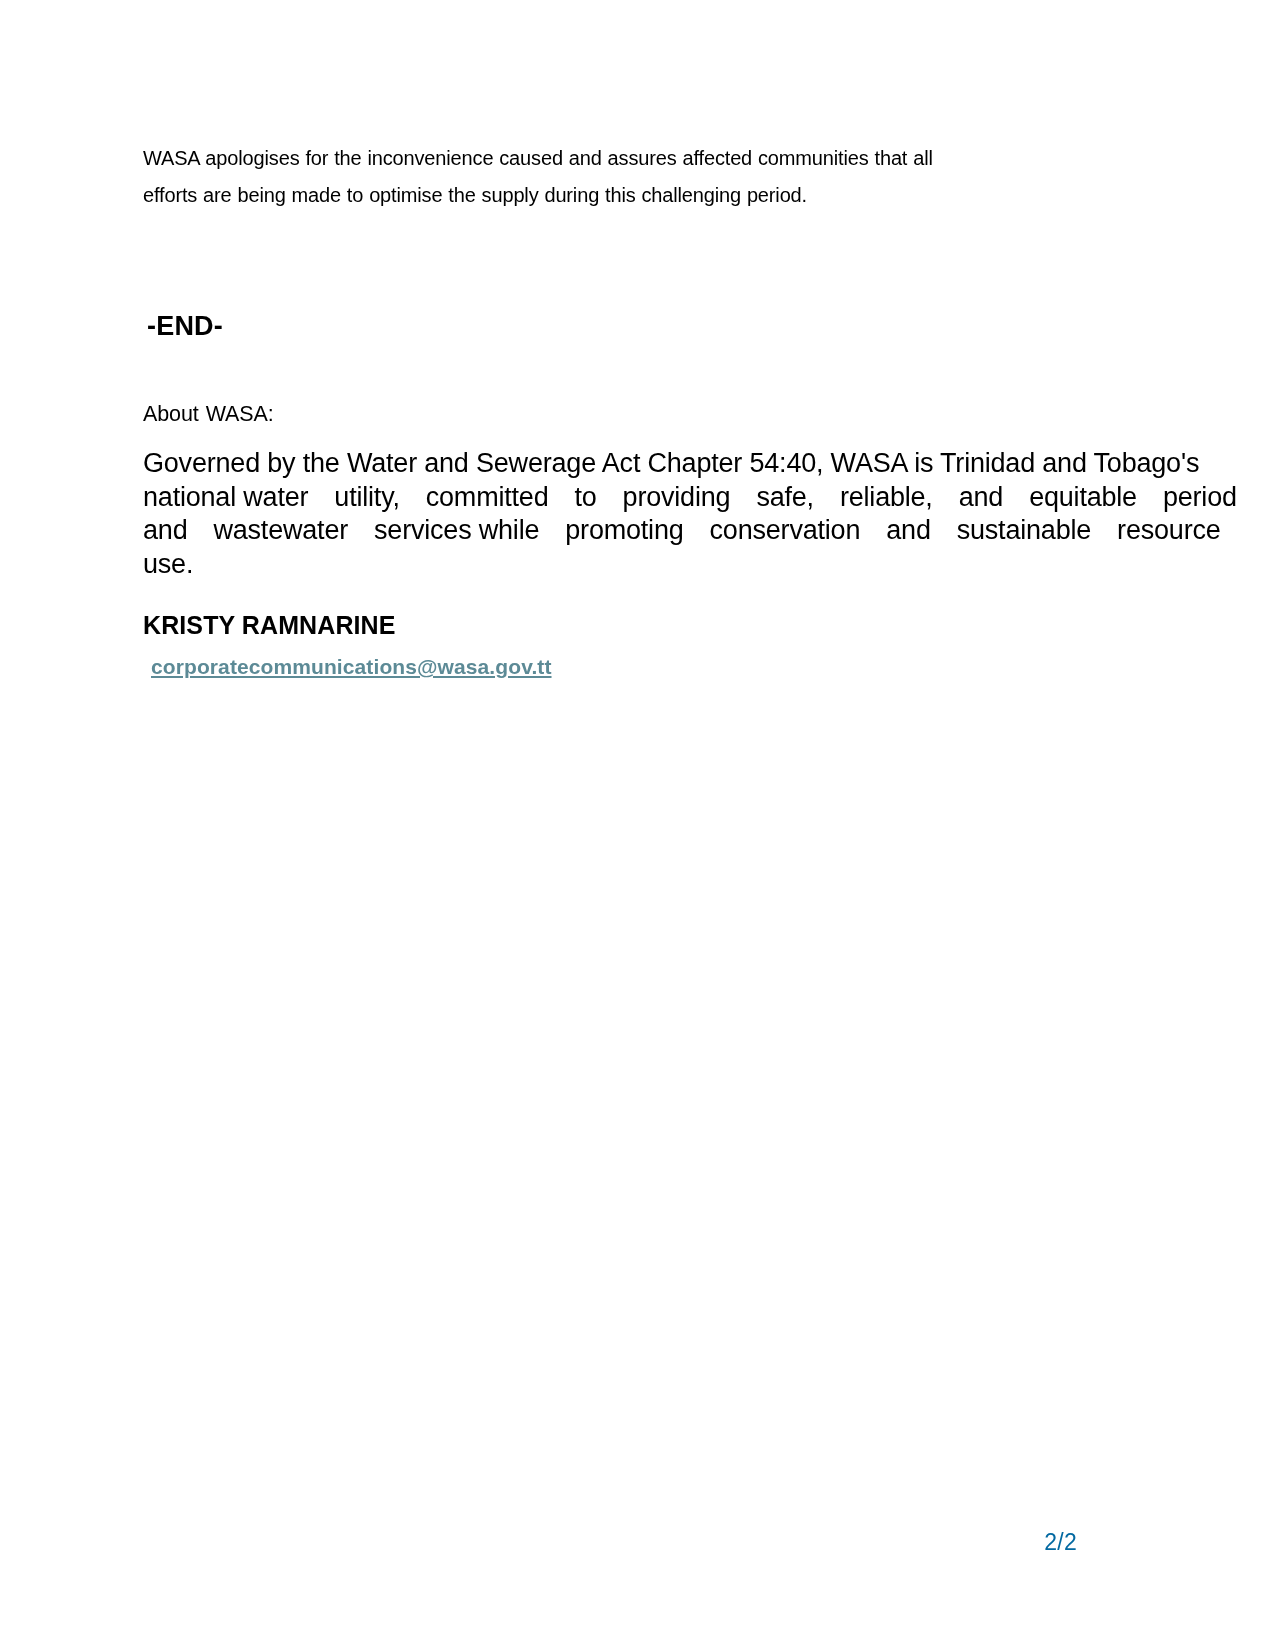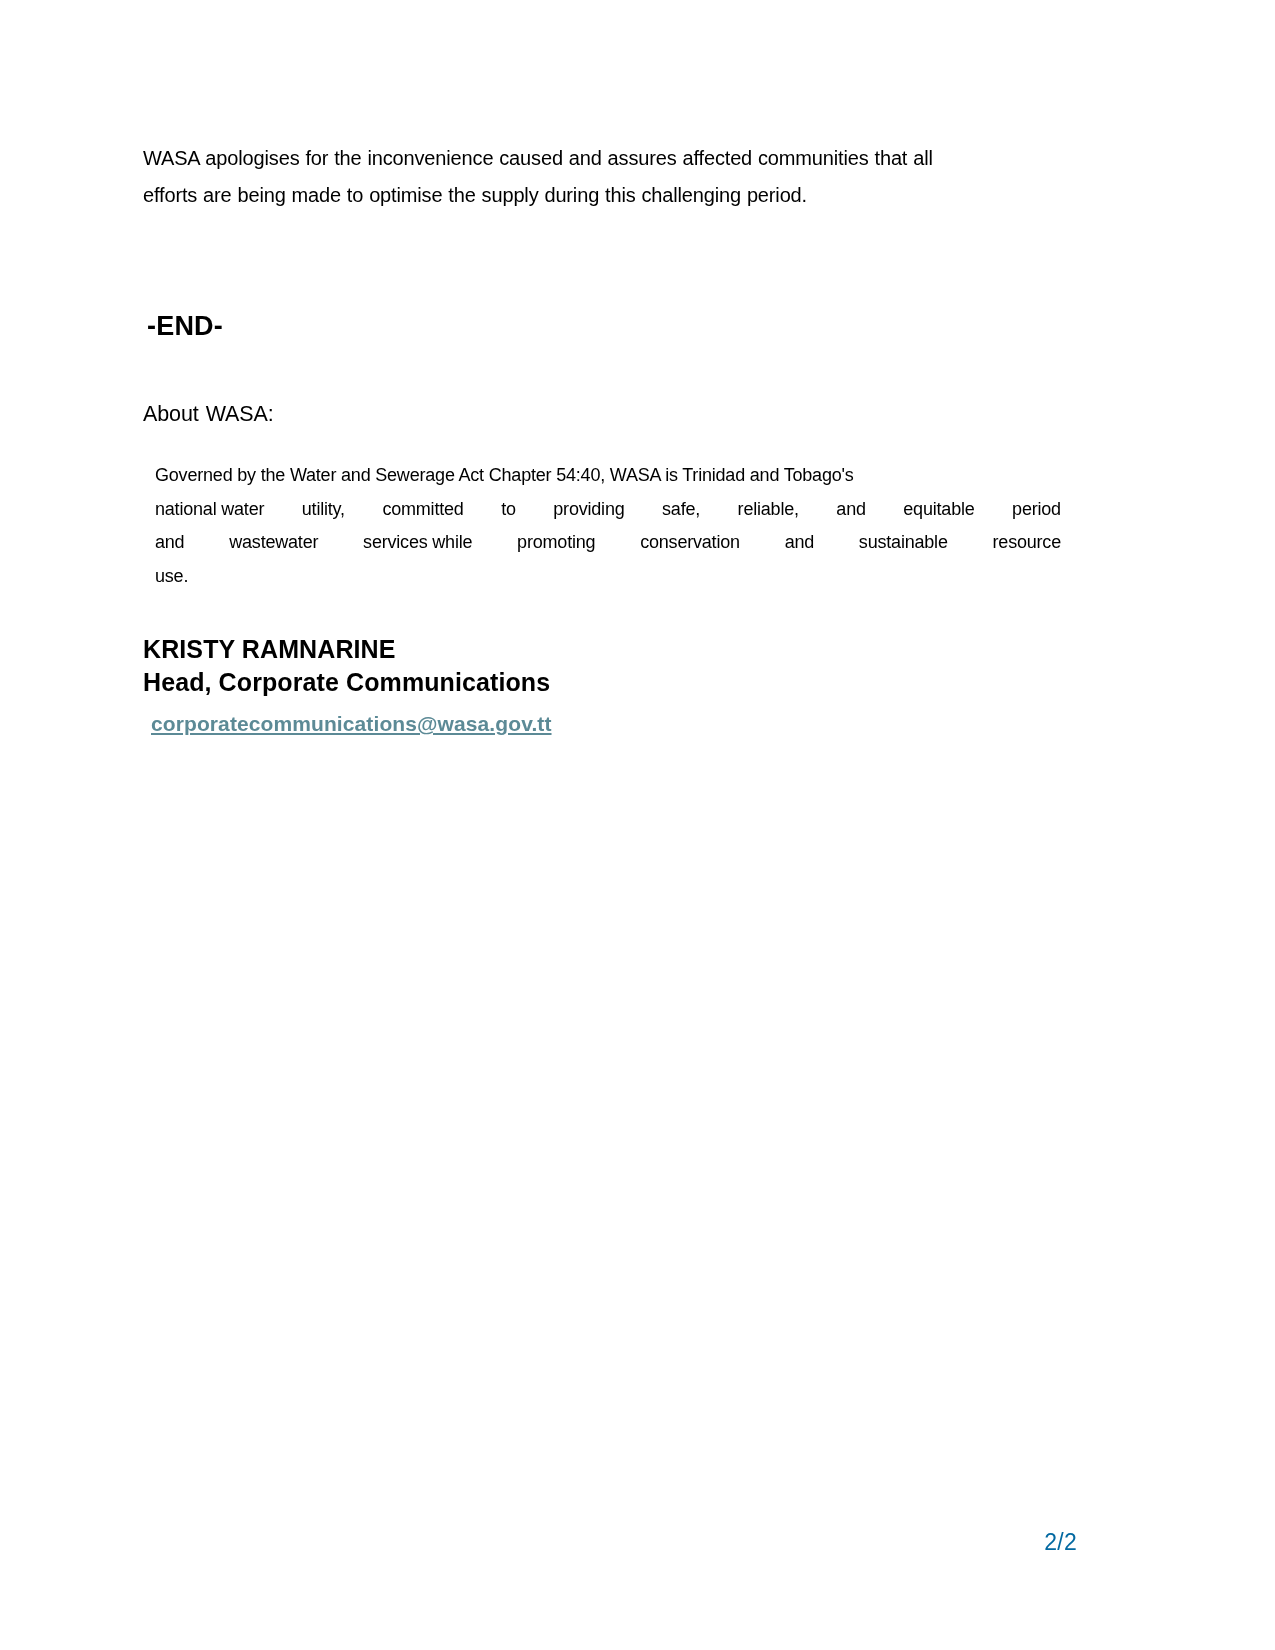--- a/index.html
+++ b/index.html
@@ -68,23 +68,23 @@
     display: inline-block;
     width: 7px;
   }
 
   .spacer-body {
     height: 18px;
   }
 
   
   .about-body {
-    font-size: 18px;
+    font-size: 27px;
     line-height: 33.5px;
-    margin: 12px;
+    margin: 0;
     letter-spacing: -0.2px;
   }
   .about-body .ln {
     display: block;
     white-space: nowrap;
   }
   .about-body .ln.just {
     display: flex;
     justify-content: space-between;
     white-space: nowrap;
@@ -173,20 +173,19 @@
         <span>and</span>
         <span>sustainable</span>
         <span>resource</span>
       </span>
       <span class="ln">use.</span>
     </div>
 
     <div class="spacer-sig"></div>
 
     <p class="sig-name">KRISTY RAMNARINE</p>
-    <p class="sig-title">Head, Corporate Communications</p>
     <a class="sig-email" href="#" style="color: rgb(92, 138, 150); text-decoration-color: rgb(92, 138, 150);">corporatecommunications@wasa.gov.tt</a>
 
   </div>
 
   <div class="page-number">2/2</div>
 
 </div>
 
 </body></html>

